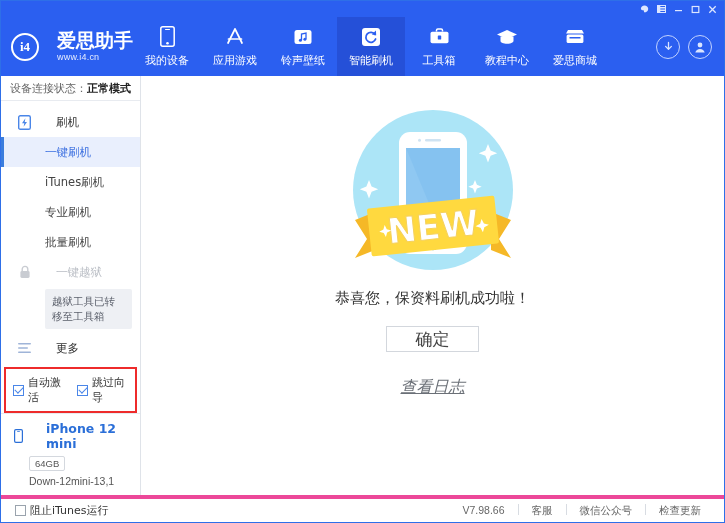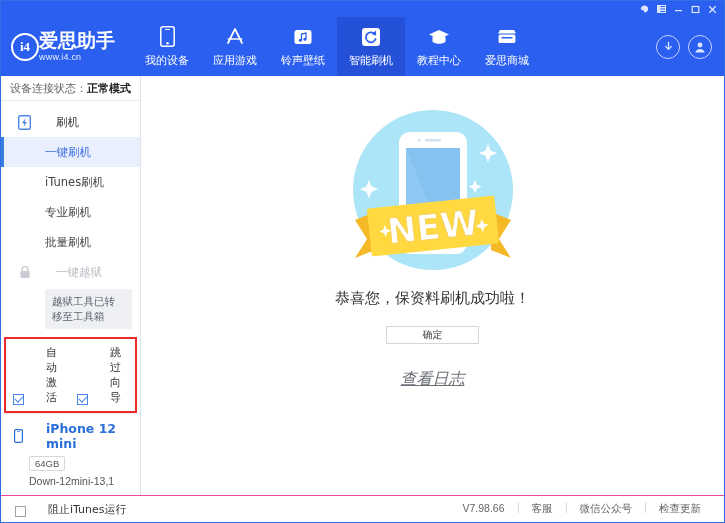--- a/index.html
+++ b/index.html
@@ -36,21 +36,21 @@
   
   .header {
     height: 59px;
     background: #2b5ff0;
     display: flex; align-items: stretch;
     flex: 0 0 auto;
     position: relative;
   }
   .logo {
     width: 132px;
-    display: flex; align-items: center; padding-left: 10px; gap: 0;
+    display: flex; align-items: center; padding-left: 10px; gap: 18px;
   }
   .logo-badge {
     width: 28px; height: 28px; border-radius: 50%;
     border: 2px solid #ffffff;
     display: flex; align-items: center; justify-content: center;
     color: #fff; font-size: 13px; font-weight: bold;
     font-family: "Liberation Serif", serif;
     flex: 0 0 auto;
   }
   .logo-text { display: flex; flex-direction: column; line-height: 1; }
@@ -133,21 +133,21 @@
     padding: 5px 7px; border-radius: 2px;
     font-family: "DejaVu Sans", sans-serif;
   }
 
   .opt-row {
     margin: 0 3px; padding: 6px 4px 6px 7px;
     border: 2px solid #ee2b2b;
     display: flex; align-items: center; gap: 10px;
     flex: 0 0 auto;
   }
-  .cb { display: flex; align-items: flex-end; gap: 22px; font-size: 11px; color: #333;
+  .cb { display: flex; align-items: center; gap: 4px; font-size: 11px; color: #333;
         font-family: "DejaVu Sans", sans-serif; cursor: pointer; }
   .box {
     width: 11px; height: 11px; border: 1px solid #9aa3ad; background: #fff;
     display: flex; align-items: center; justify-content: center; flex: 0 0 auto;
   }
   .box.on { border-color: #4a86e8; }
   .box.on::after {
     content: ""; width: 7px; height: 4px;
     border-left: 1.6px solid #4a86e8; border-bottom: 1.6px solid #4a86e8;
     transform: rotate(-45deg) translate(1px,-1px);
@@ -179,37 +179,37 @@
     min-width: 0;
   }
   .illus { width: 200px; height: 185px; flex: 0 0 auto; }
   .msg {
     margin-top: 6px;
     font-size: 15px; color: #333;
     font-family: "DejaVu Sans", sans-serif;
   }
   .ok-btn {
     margin-top: 18px;
-    width: 93px; height: 18px;
+    width: 93px; height: 26px;
     border: 1px solid #d3d7dd; background: #fff;
-    font-size: 10px; color: #444; cursor: pointer;
+    font-size: 17px; color: #444; cursor: pointer;
     font-family: "DejaVu Sans", sans-serif;
   }
   .log-link {
     margin-top: 25px;
     font-size: 16px; color: #6b7077;
     text-decoration: underline; cursor: pointer;
     font-family: "DejaVu Sans", sans-serif;
     font-style: italic;
   }
 
   
   .statusbar {
     height: 27px; flex: 0 0 auto;
-    border-top: 1px solid #ec4899;
+    border-top: 4px solid #ec4899;
     display: flex; align-items: center;
     padding: 0 10px 0 14px;
     background: #fff;
   }
   .sb-left { display: flex; align-items: center; }
   .sb-right { margin-left: auto; display: flex; align-items: flex-start; gap: 0; }
   .sb-cell {
     font-size: 10.5px; color: #666; padding: 0 13px;
     cursor: pointer; font-family: "DejaVu Sans", sans-serif;
   }
@@ -303,20 +303,30 @@
         <div class="nav-ico">
           <svg width="20" height="20" viewBox="0 0 20 20">
               <rect x="1" y="1" width="18" height="18" rx="3" fill="#fff"></rect>
               <path d="M14 7.5 A5 5 0 1 0 14.6 12" stroke="#2b5ff0" stroke-width="1.8" fill="none" stroke-linecap="round"></path>
               <path d="M14.9 3.6 L15.2 8.2 L10.8 7.6 Z" fill="#2b5ff0"></path>
             </svg>
         </div>
         <div class="nav-label">智能刷机</div>
       </div>
 
+      <div class="nav-item">
+        <div class="nav-ico">
+          <svg width="21" height="19" viewBox="0 0 21 19">
+              <path d="M7.5 4.5 V3.2 A1.3 1.3 0 0 1 8.8 2 h3.4 A1.3 1.3 0 0 1 13.5 3.2 V4.5" stroke="#fff" stroke-width="1.5" fill="none"></path>
+              <rect x="1.5" y="4.8" width="18" height="11.5" rx="1.8" fill="#fff"></rect>
+              <rect x="8.8" y="8.4" width="3.4" height="4.2" rx=".7" fill="#2b5ff0"></rect>
+            </svg>
+        </div>
+        <div class="nav-label">工具箱</div>
+      </div>
 
       <div class="nav-item">
         <div class="nav-ico">
           <svg width="22" height="19" viewBox="0 0 22 19">
               <path d="M11 3 L21 7.5 L11 12 L1 7.5 Z" fill="#fff"></path>
               <path d="M4.5 9.6 V14 c0 1.7 3 2.7 6.5 2.7 s6.5 -1 6.5 -2.7 V9.6" fill="#fff"></path>
             </svg>
         </div>
         <div class="nav-label">教程中心</div>
       </div>

